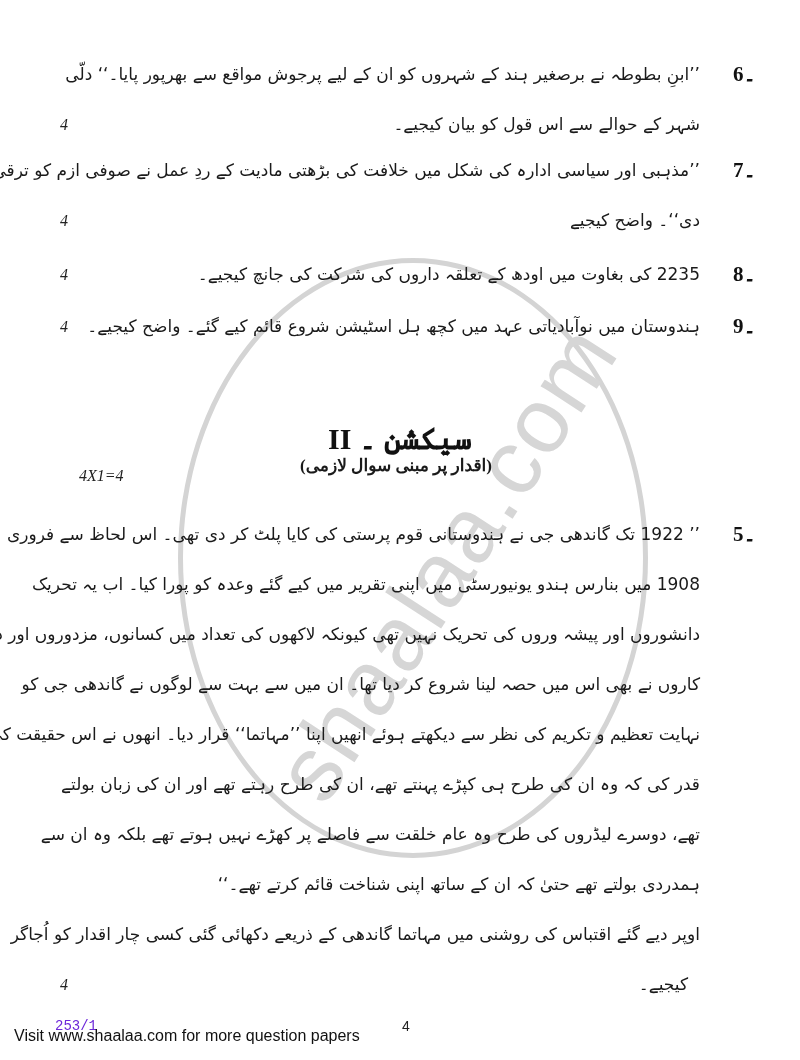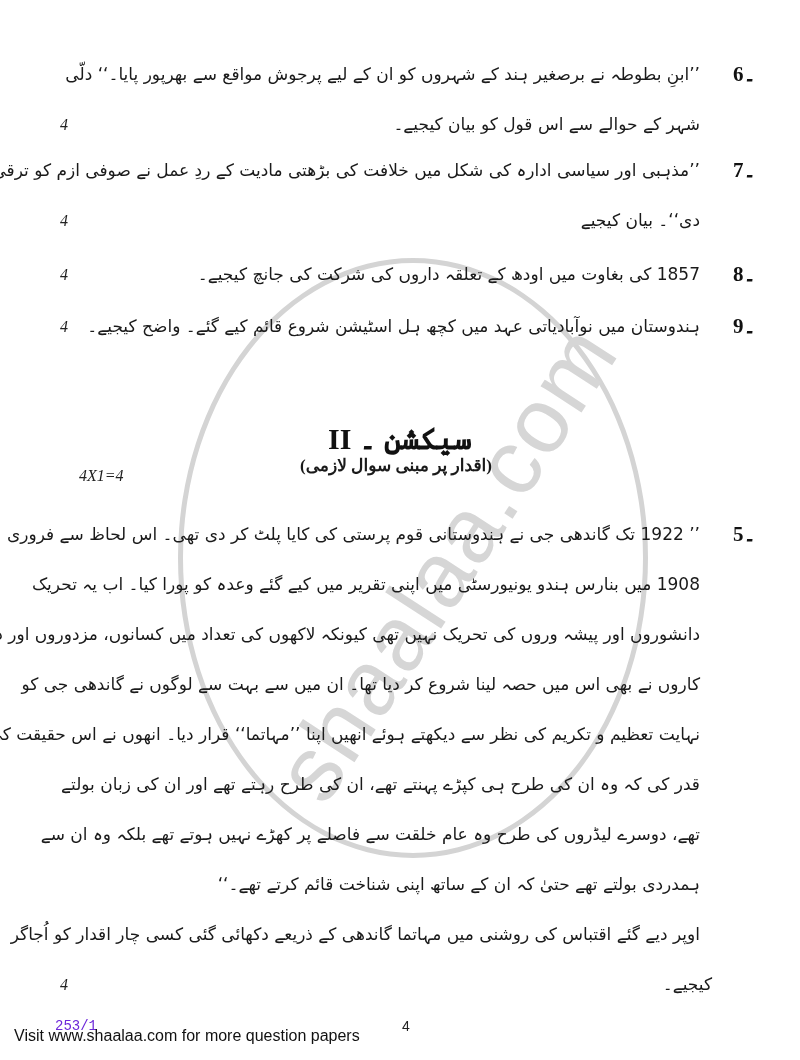--- a/index.html
+++ b/index.html
@@ -59,43 +59,43 @@
 <div class="watermark-circle"></div>
 <div class="watermark-text">shaalaa.com</div>
 
 <span class="qnum" style="left:733px; top:62px;">6۔</span>
 <div class="urdu" style="right:100px; top:64px;">’’ابنِ بطوطہ نے برصغیر ہند کے شہروں کو ان کے لیے پرجوش مواقع سے بھرپور پایا۔‘‘ دلّی</div>
 <div class="urdu" style="right:100px; top:114px;">شہر کے حوالے سے اس قول کو بیان کیجیے۔</div>
 <span class="mark" style="top:116px;">4</span>
 
 <span class="qnum" style="left:733px; top:158px;">7۔</span>
 <div class="urdu" style="right:100px; top:160px;">’’مذہبی اور سیاسی ادارہ کی شکل میں خلافت کی بڑھتی مادیت کے ردِ عمل نے صوفی ازم کو ترقی</div>
-<div class="urdu" style="right:100px; top:210px;">دی‘‘۔ بیان کیجیے</div>
+<div class="urdu" style="right:100px; top:210px;">دی‘‘۔ واضح کیجیے</div>
 <span class="mark" style="top:212px;">4</span>
 
 <span class="qnum" style="left:733px; top:262px;">8۔</span>
-<div class="urdu" style="right:100px; top:264px;">1857 کی بغاوت میں اودھ کے تعلقہ داروں کی شرکت کی جانچ کیجیے۔</div>
+<div class="urdu" style="right:100px; top:264px;">2235 کی بغاوت میں اودھ کے تعلقہ داروں کی شرکت کی جانچ کیجیے۔</div>
 <span class="mark" style="top:266px;">4</span>
 
 <span class="qnum" style="left:733px; top:314px;">9۔</span>
 <div class="urdu" style="right:100px; top:316px;">ہندوستان میں نوآبادیاتی عہد میں کچھ ہل اسٹیشن شروع قائم کیے گئے۔ واضح کیجیے۔</div>
 <span class="mark" style="top:318px;">4</span>
 
 <div class="section-title">سیکشن ۔ II</div>
 <div class="section-sub">(اقدار پر مبنی سوال لازمی)</div>
 <span class="mark" style="top:467px;margin-left:19px;">4X1=4</span>
 
 <span class="qnum" style="left:733px; top:522px;">5۔</span>
 <div class="urdu" style="right:100px; top:524px;">’’ 1922 تک گاندھی جی نے ہندوستانی قوم پرستی کی کایا پلٹ کر دی تھی۔ اس لحاظ سے فروری</div>
 <div class="urdu" style="right:100px; top:574px;">1908 میں بنارس ہندو یونیورسٹی میں اپنی تقریر میں کیے گئے وعدہ کو پورا کیا۔ اب یہ تحریک</div>
 <div class="urdu" style="right:100px; top:624px;">دانشوروں اور پیشہ وروں کی تحریک نہیں تھی کیونکہ لاکھوں کی تعداد میں کسانوں، مزدوروں اور دست</div>
 <div class="urdu" style="right:100px; top:674px;">کاروں نے بھی اس میں حصہ لینا شروع کر دیا تھا۔ ان میں سے بہت سے لوگوں نے گاندھی جی کو</div>
 <div class="urdu" style="right:100px; top:724px;">نہایت تعظیم و تکریم کی نظر سے دیکھتے ہوئے انھیں اپنا ’’مہاتما‘‘ قرار دیا۔ انھوں نے اس حقیقت کی</div>
 <div class="urdu" style="right:100px; top:774px;text-align:right;">قدر کی کہ وہ ان کی طرح ہی کپڑے پہنتے تھے، ان کی طرح رہتے تھے اور ان کی زبان بولتے</div>
 <div class="urdu" style="right:100px; top:824px;text-align:center;">تھے، دوسرے لیڈروں کی طرح وہ عام خلقت سے فاصلے پر کھڑے نہیں ہوتے تھے بلکہ وہ ان سے</div>
 <div class="urdu" style="right:100px; top:874px;">ہمدردی بولتے تھے حتیٰ کہ ان کے ساتھ اپنی شناخت قائم کرتے تھے۔‘‘</div>
 <div class="urdu" style="right:100px; top:924px;text-align:right;">اوپر دیے گئے اقتباس کی روشنی میں مہاتما گاندھی کے ذریعے دکھائی گئی کسی چار اقدار کو اُجاگر</div>
-<div class="urdu" style="right:88px; top:974px;">کیجیے۔</div>
+<div class="urdu" style="right:112px; top:974px;">کیجیے۔</div>
 <span class="mark" style="top:976px;">4</span>
 
 <span class="footer-code">253/1</span>
 <span class="footer-page">4</span>
 <span class="footer-visit">Visit www.shaalaa.com for more question papers</span>
 
 </body></html>

